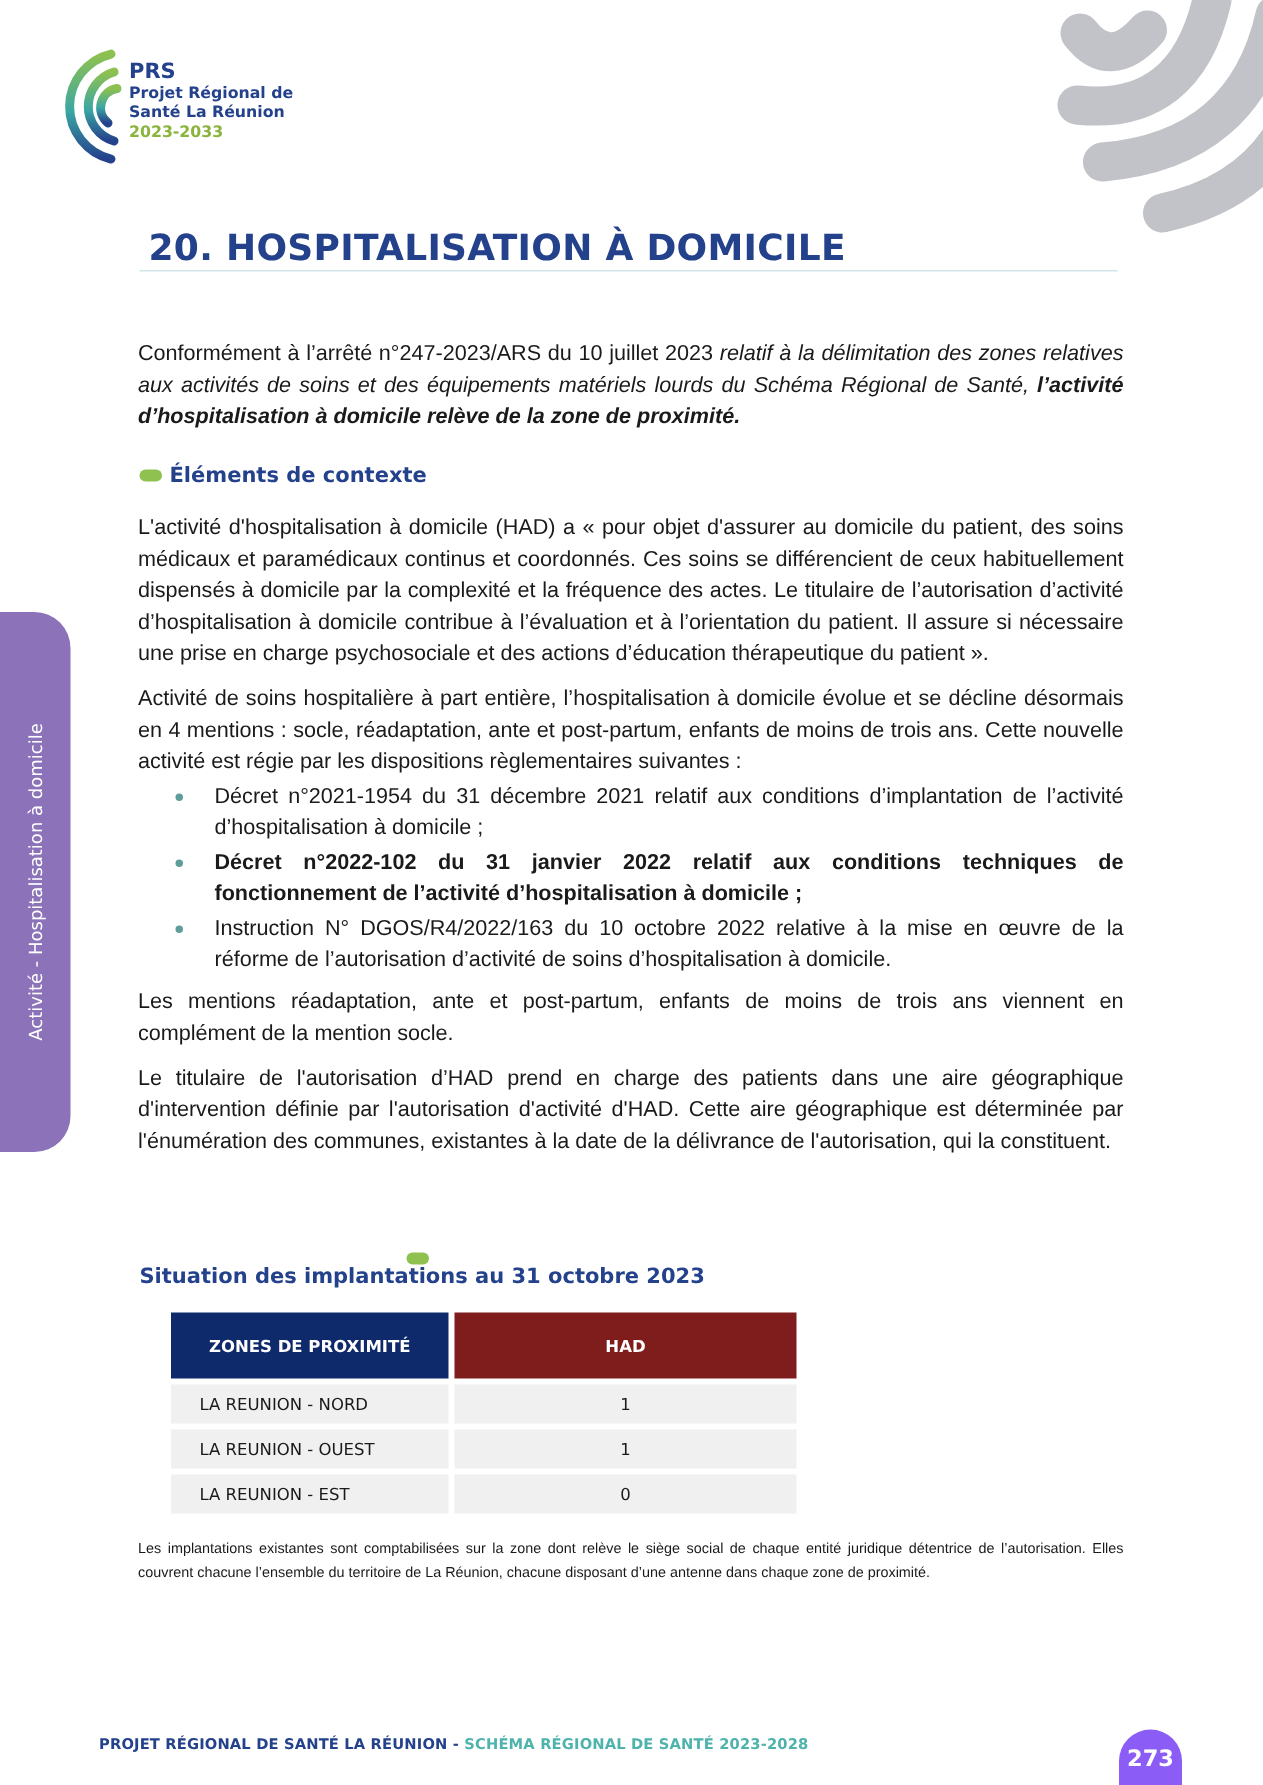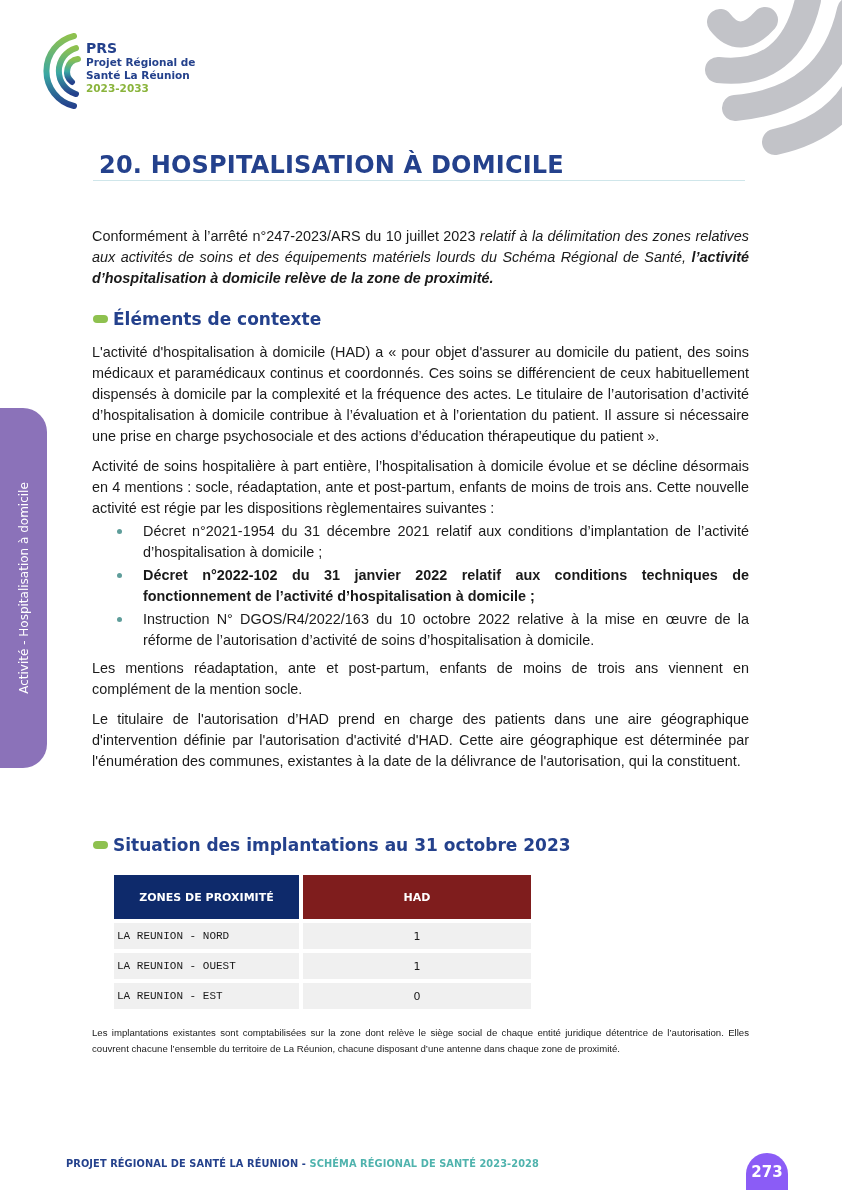--- a/index.html
+++ b/index.html
@@ -19,39 +19,39 @@
 
   
   .page-title { position: absolute; left: 99px; top: 151px; font-family: "DejaVu Sans", sans-serif; font-size: 24px; color: #24418c; letter-spacing: 0.2px; }
   .title-rule { position: absolute; left: 93px; top: 180px; width: 652px; height: 1px; background: #cfe6ea; }
 
   .content { position: absolute; left: 92px; width: 657px; font-size: 14.4px; line-height: 21px; text-align: justify; color: #1a1a1a; }
   .intro { top: 226px; }
   .intro .it { font-style: italic; }
   .intro .bi { font-style: italic; font-weight: bold; }
 
-  .section-heading { position: absolute; left: 93px; font-family: "DejaVu Sans", sans-serif; font-weight: bold; font-size: 17px; color: #24418c; display: flex; align-items: center; }
+  .section-heading { position: absolute; left: 93px; font-family: "DejaVu Sans", sans-serif; font-weight: bold; font-size: 14px; color: #24418c; display: flex; align-items: center; }
   .pill { display: inline-block; width: 15px; height: 8px; border-radius: 4px; background: #8ec14f; margin-right: 5px; }
 
   .p { margin-bottom: 9px; }
   .bullets { list-style: none; margin: 0 0 7px 0; }
   .bullets li { position: relative; padding-left: 51px; }
   .bullets li .dot { position: absolute; left: 25px; top: 8px; width: 5px; height: 5px; border-radius: 50%; background: #5e9d9a; }
 
   
   .side-tab { position: absolute; left: 0; top: 408px; width: 47px; height: 360px; background: #8b72b9; border-radius: 0 24px 24px 0; }
   .side-tab span { position: absolute; left: 50%; top: 50%; transform: translate(-50%, -50%) rotate(-90deg); white-space: nowrap; color: #ffffff; font-size: 12px; font-family: "DejaVu Sans", sans-serif; }
 
   
   .zone-table { position: absolute; left: 114px; top: 871px; border-collapse: separate; border-spacing: 4px 4px; margin-left: -4px; }
   .zone-table th { height: 44px; font-family: "DejaVu Sans", sans-serif; font-weight: bold; font-size: 11px; color: #ffffff; text-align: center; }
   .zone-table th.c1 { background: #0e2a6b; width: 185px; }
   .zone-table th.c2 { background: #7f1d1d; width: 228px; }
   .zone-table td { height: 26px; background: #f0f0f0; font-family: "DejaVu Sans", sans-serif; font-size: 11px; color: #1a1a1a; }
-  .zone-table td.c1 { padding-left: 3px; font-family: Liberation Mono, monospace; }
+  .zone-table td.c1 { padding-left: 19px; }
   .zone-table td.c2 { text-align: center; }
 
   .footnote { position: absolute; left: 92px; top: 1025px; width: 657px; font-size: 9.6px; line-height: 16px; text-align: justify; color: #1a1a1a; }
 
   .footer { position: absolute; left: 66px; top: 1158px; font-family: "DejaVu Sans", sans-serif; font-weight: bold; font-size: 9.8px; letter-spacing: 0.1px; }
   .footer .a { color: #24418c; }
   .footer .b { color: #4fb3ad; }
 
   .page-num { position: absolute; left: 746px; top: 1153px; width: 42px; height: 37px; background: #8b5cf6; border-radius: 21px 21px 0 0; color: #ffffff; font-family: "DejaVu Sans", sans-serif; font-weight: bold; font-size: 15px; text-align: center; line-height: 38px; }
 </style>
@@ -105,21 +105,21 @@
   <p class="p" style="margin-bottom:2px;">Activité de soins hospitalière à part entière, l’hospitalisation à domicile évolue et se décline désormais en 4 mentions : socle, réadaptation, ante et post-partum, enfants de moins de trois ans. Cette nouvelle activité est régie par les dispositions règlementaires suivantes :</p>
   <ul class="bullets">
     <li style="margin-bottom:2px;"><span class="dot"></span><span>Décret n°2021-1954 du 31 décembre 2021 relatif aux conditions d’implantation de l’activité d’hospitalisation à domicile ;</span></li>
     <li style="margin-bottom:2px;font-weight:bold;"><span class="dot"></span><span>Décret n°2022-102 du 31 janvier 2022 relatif aux conditions techniques de fonctionnement de l’activité d’hospitalisation à domicile ;</span></li>
     <li><span class="dot"></span><span>Instruction N° DGOS/R4/2022/163 du 10 octobre 2022 relative à la mise en œuvre de la réforme de l’autorisation d’activité de soins d’hospitalisation à domicile.</span></li>
   </ul>
   <p class="p">Les mentions réadaptation, ante et post-partum, enfants de moins de trois ans viennent en complément de la mention socle.</p>
   <p class="p">Le titulaire de l'autorisation d’HAD prend en charge des patients dans une aire géographique d'intervention définie par l'autorisation d'activité d'HAD. Cette aire géographique est déterminée par l'énumération des communes, existantes à la date de la délivrance de l'autorisation, qui la constituent.</p>
 </div>
 
-<div class="section-heading" style="top:835px;">
+<div class="section-heading" style="top:835px;flex-direction:column;">
   <span class="pill"></span>
   <span>Situation des implantations au 31 octobre 2023</span>
 </div>
 
 <table class="zone-table">
   <thead>
     <tr>
       <th class="c1">ZONES DE PROXIMITÉ</th>
       <th class="c2">HAD</th>
     </tr>

